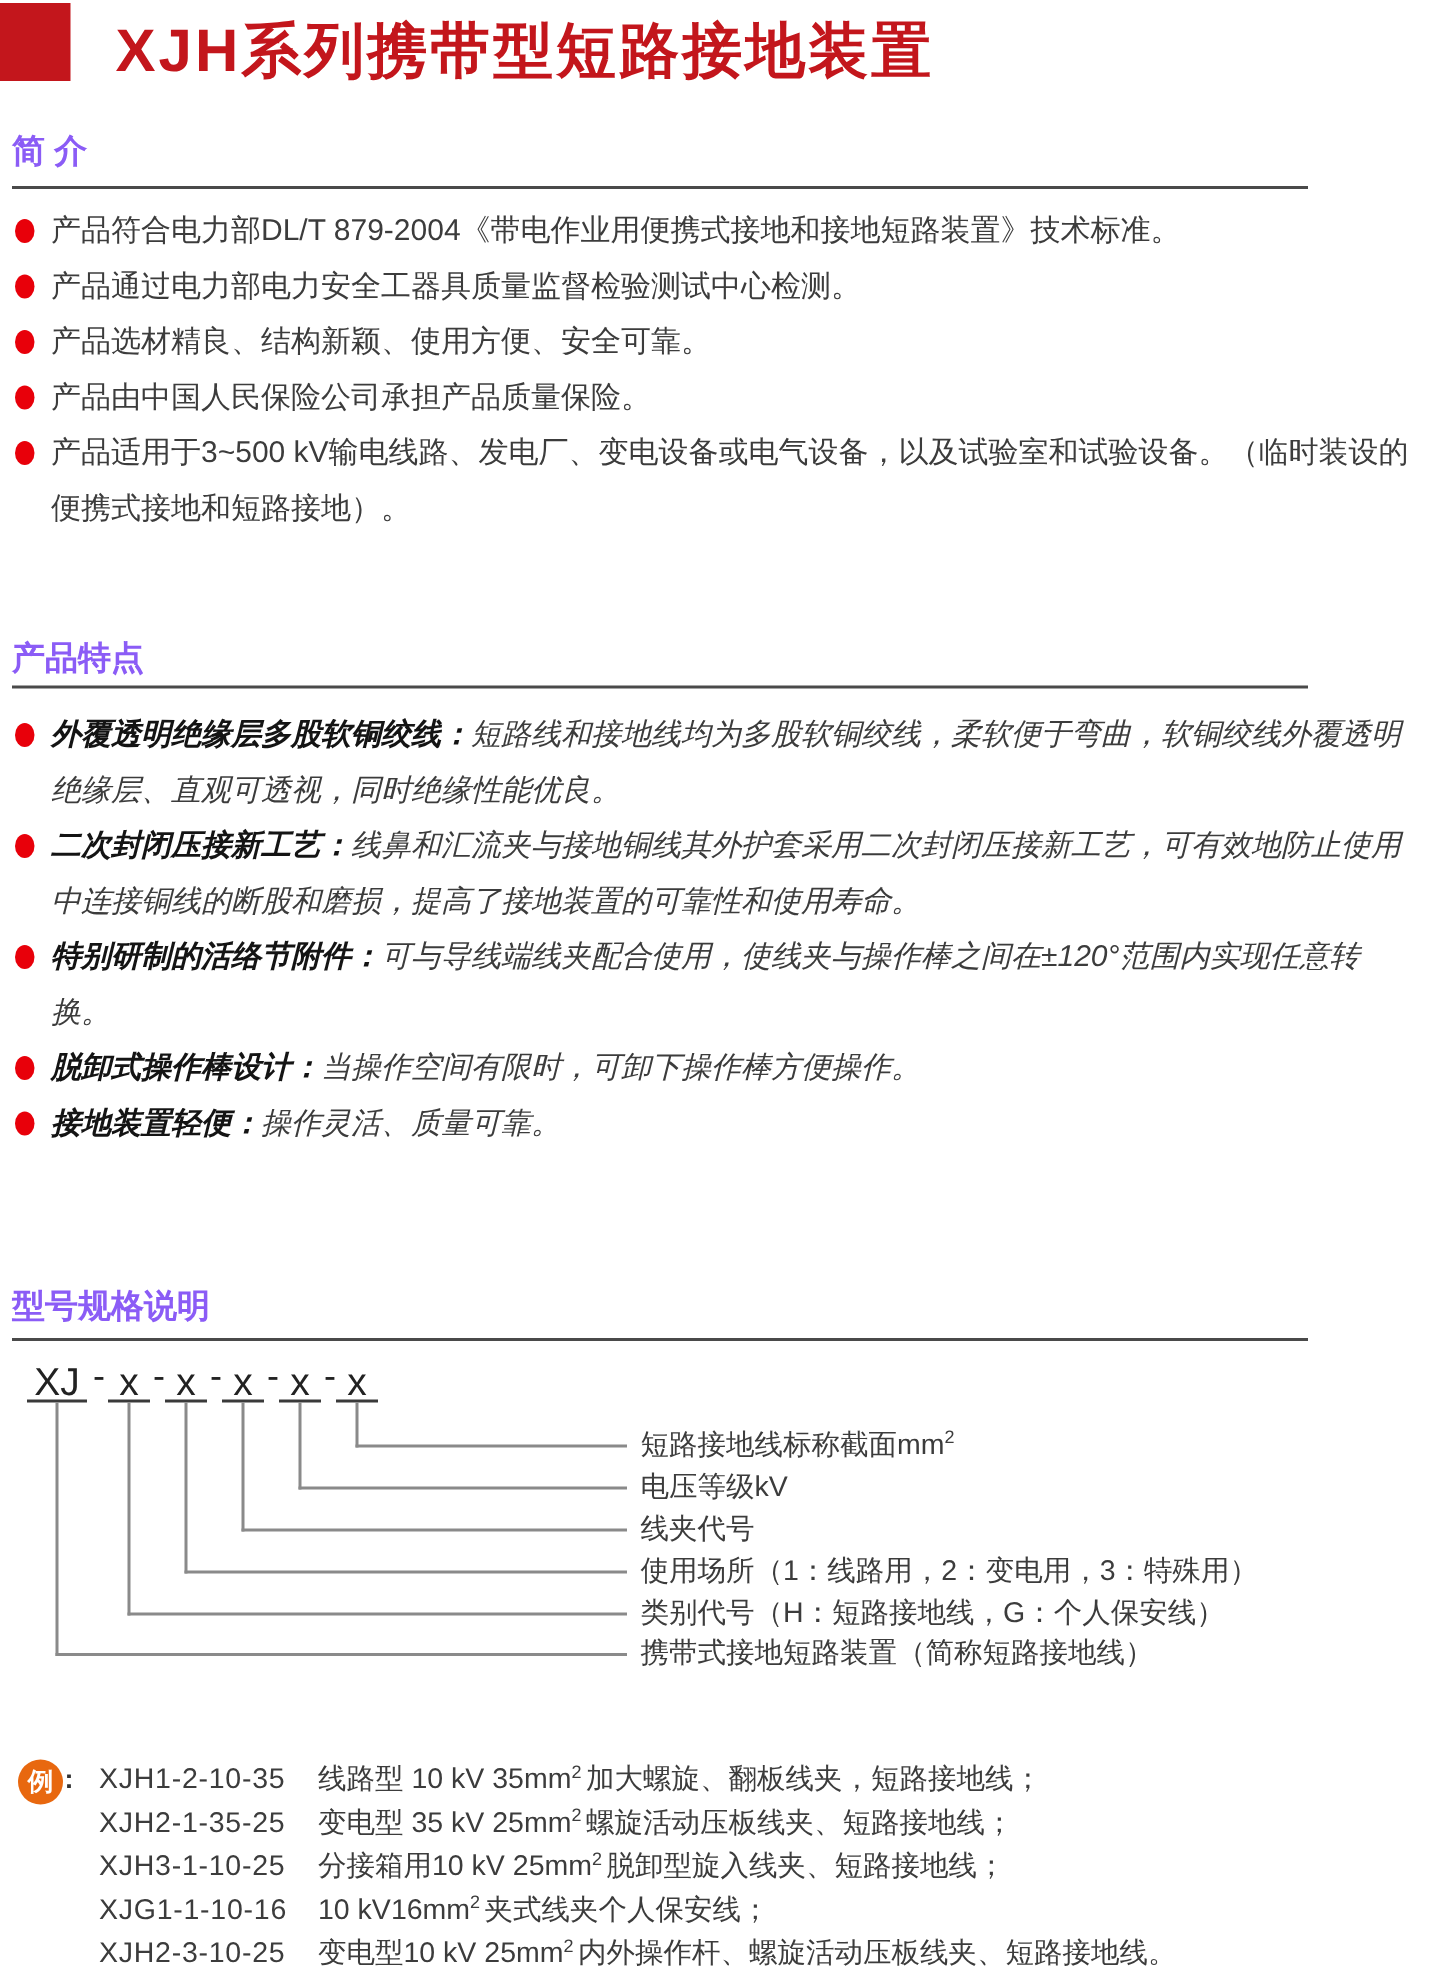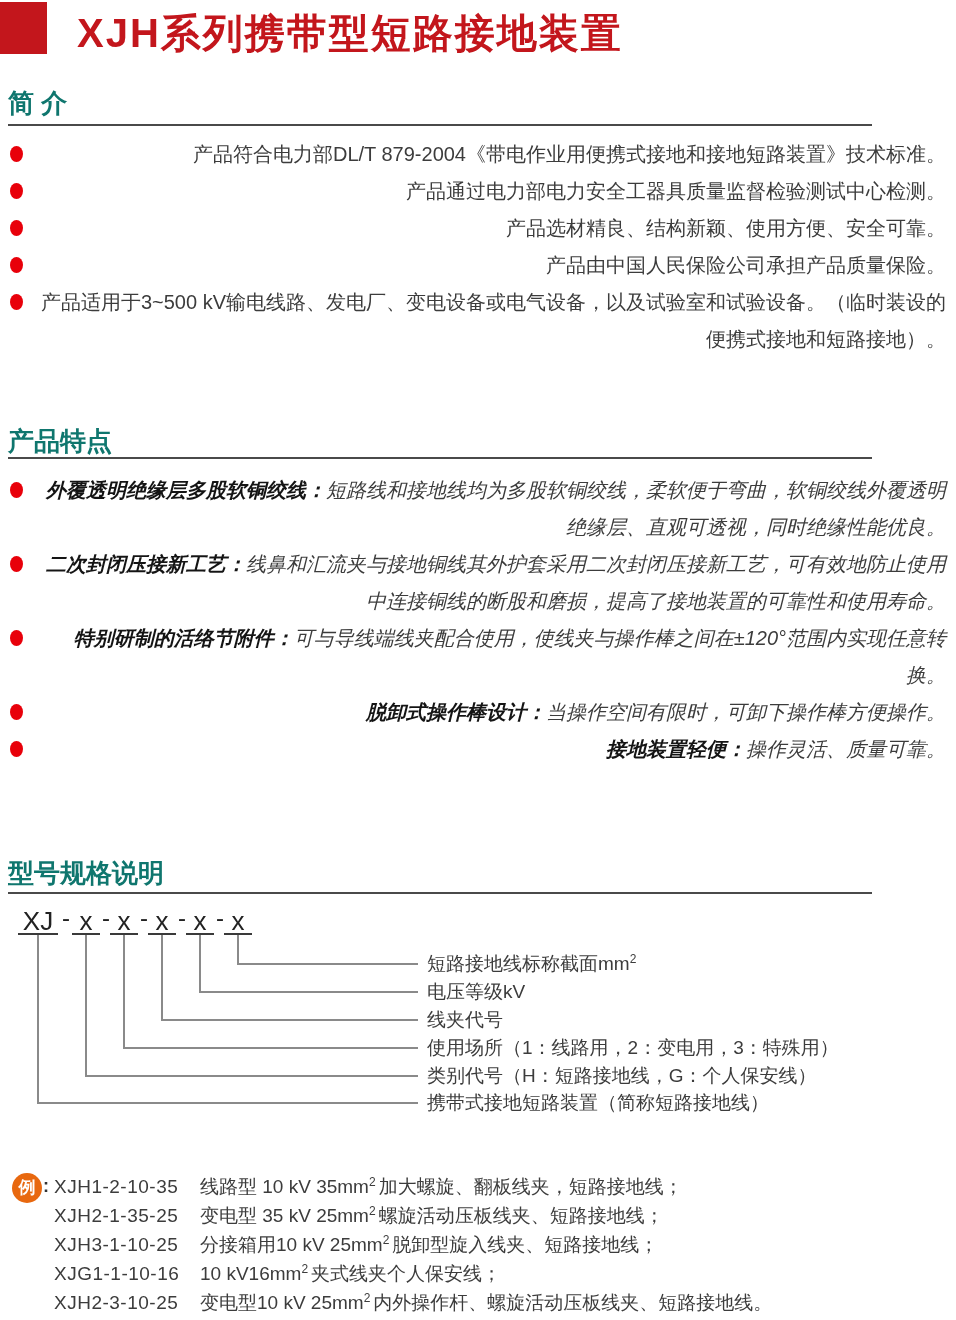--- a/index.html
+++ b/index.html
@@ -6,42 +6,42 @@
   body{
     width:956px;height:1320px;position:relative;background:#ffffff;
     font-family:"Liberation Sans","DejaVu Sans",sans-serif;
     color:#3c3c3c;overflow:hidden;
   }
   
   .hdr-square{position:absolute;left:0;top:2px;width:47px;height:52px;background:#c3161c;}
   .page-title{position:absolute;left:77px;top:6px;font-size:40px;font-weight:700;
     color:#c3161c;letter-spacing:2px;white-space:nowrap;}
   
-  .sec-head{position:absolute;left:8px;font-size:26px;font-weight:700;color:#0f766e;white-space:nowrap;}
+  .sec-head{position:absolute;left:8px;font-size:22px;font-weight:700;color:#8b5cf6;white-space:nowrap;}
   .sec-rule{position:absolute;left:8px;width:864px;height:2px;background:#4a4a4a;}
   
-  .blist{position:absolute;left:8px;width:938px;list-style:none;margin:0;padding:0;text-align:right;}
+  .blist{position:absolute;left:8px;width:938px;list-style:none;margin:0;padding:0;}
   .blist li{position:relative;padding-left:26px;line-height:37px;font-size:20px;}
   .bullet{position:absolute;left:2px;top:10px;width:13px;height:16px;border-radius:50%;background:#e8000a;}
   .feat-label{font-weight:700;color:#141414;}
   
   .diagram{position:absolute;left:0;top:900px;width:764px;height:246px;}
   .seg{position:absolute;top:6px;height:27px;text-align:center;font-size:26px;color:#222;
     border-bottom:2px solid #3a3a3a;white-space:nowrap;}
   .hyph{position:absolute;top:4px;height:27px;text-align:center;font-size:24px;color:#222;}
   .vline{position:absolute;width:2px;background:#8a8a8a;}
   .hline{position:absolute;height:2px;background:#8a8a8a;}
   .dlabel{position:absolute;left:427px;height:26px;line-height:26px;font-size:19px;color:#3c3c3c;white-space:nowrap;}
   .sup{font-size:12px;vertical-align:super;line-height:0;margin-right:3px;}
   
   .examples{position:absolute;left:0;top:1160px;width:956px;height:160px;}
   .ex-badge{position:absolute;left:12px;top:13px;width:30px;height:30px;border-radius:50%;
     background:#e8680f;color:#fff;font-size:17px;line-height:30px;text-align:center;font-weight:700;}
   .ex-colon{position:absolute;left:43px;top:16px;font-size:18px;font-weight:700;color:#333;}
-  .ex-rows{position:absolute;left:54px;top:12px;width:886px;}
+  .ex-rows{position:absolute;left:66px;top:12px;width:886px;}
   .ex-row{display:flex;height:29px;line-height:29px;font-size:19px;white-space:nowrap;}
   .ex-code{width:146px;letter-spacing:0.5px;flex:0 0 auto;}
   .ex-desc{flex:1;}
 </style>
 </head>
 <body>
 
 <div class="hdr-square"></div>
 <div class="page-title">XJH系列携带型短路接地装置</div>
 

